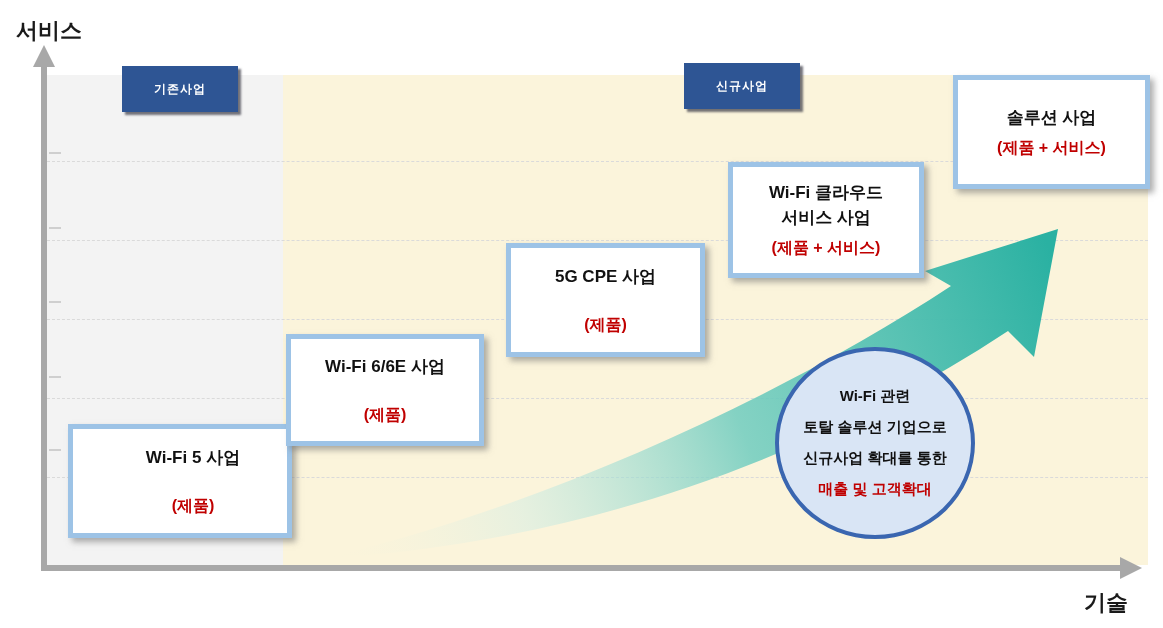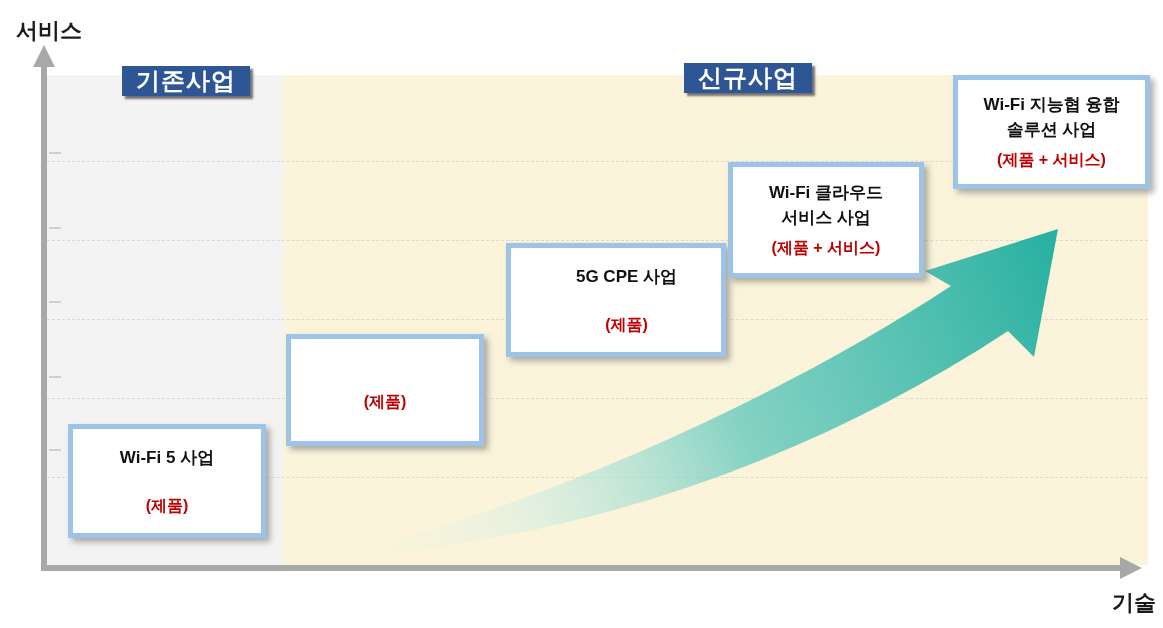--- a/index.html
+++ b/index.html
@@ -2,21 +2,21 @@
 <html style="--navy: #2E5594; --box_border: #9DC3E6; --red: #C00000; --cream: #FBF4DB; --gray_region: #F3F3F3; --axis_gray: #A8A8A8; --grid: #DADADA; --circle_fill: #D9E5F5; --circle_border: #3A66B0; --teal: #2AB1A2;"><head>
 <meta charset="utf-8">
 <style>
   html,body{margin:0;padding:0;background:#ffffff;}
   body{font-family:"Liberation Sans","DejaVu Sans",sans-serif;}
   .stage{position:relative;width:1163px;height:628px;background:#fff;overflow:hidden;}
 
   
   .axis-label{position:absolute;font-size:22px;font-weight:bold;color:#1a1a1a;}
   .y-axis-label{left:16px;top:16px;}
-  .x-axis-label{left:1084px;top:588px;margin-left:28px;}
+  .x-axis-label{left:1084px;top:588px;}
 
   
   .y-axis{position:absolute;left:41px;top:64px;width:6px;height:506px;background:var(--axis_gray);}
   .y-axis-head{position:absolute;left:33px;top:45px;width:0;height:0;
     border-left:11px solid transparent;border-right:11px solid transparent;
     border-bottom:22px solid var(--axis_gray);}
   .x-axis{position:absolute;left:41px;top:565px;width:1082px;height:6px;background:var(--axis_gray);}
   .x-axis-head{position:absolute;left:1120px;top:557px;width:0;height:0;
     border-top:11px solid transparent;border-bottom:11px solid transparent;
     border-left:22px solid var(--axis_gray);}
@@ -24,36 +24,36 @@
   
   .region{position:absolute;top:75px;height:490px;}
   .region-existing{left:47px;width:236px;background:var(--gray_region);}
   .region-new{left:283px;width:865px;background:var(--cream);}
 
   
   .gridline{position:absolute;left:47px;width:1101px;height:0;border-top:1px dashed var(--grid);}
   .tick{position:absolute;left:49px;width:12px;height:2px;background:#cfcfcf;}
 
   
-  .badge{position:absolute;height:30px;padding:0 14px;display:flex;align-items:center;justify-content:center;
-    background:var(--navy);color:#fff;font-size:24px;font-weight:bold;letter-spacing:1px;
+  .badge{position:absolute;height:30px;padding:8px 14px;display:flex;align-items:center;justify-content:center;
+    background:var(--navy);color:#fff;font-size:12px;font-weight:bold;letter-spacing:1px;
     box-shadow:3px 3px 2px rgba(70,70,80,.75);}
   .badge-existing{left:122px;top:66px;min-width:88px;}
   .badge-new{left:684px;top:63px;min-width:88px;}
 
   
   .step-box{position:absolute;background:#fff;border:5px solid var(--box_border);
     box-shadow:4px 4px 6px rgba(110,110,110,.55);
     display:flex;flex-direction:column;align-items:center;justify-content:center;text-align:center;}
   .step-title{font-size:17px;font-weight:bold;color:#111;line-height:25px;}
   .step-sub{font-size:16px;font-weight:bold;color:var(--red);line-height:24px;margin-top:24px;}
   .step-sub.tight{margin-top:6px;}
-  .box-1{left:68px;top:424px;width:188px;height:104px;}
+  .box-1{left:68px;top:424px;width:188px;height:104px;padding-left:26px;}
   .box-2{left:286px;top:334px;width:188px;height:102px;}
-  .box-3{left:506px;top:243px;width:189px;height:104px;padding-left:21px;}
+  .box-3{left:506px;top:243px;width:189px;height:104px;}
   .box-4{left:728px;top:162px;width:186px;height:106px;text-align:center;}
   .box-5{left:953px;top:75px;width:187px;height:104px;}
 
   
   .arrow-layer{position:absolute;left:0;top:0;width:1163px;height:628px;pointer-events:none;}
 
   
   .goal-circle{position:absolute;left:775px;top:347px;width:192px;height:184px;border-radius:50%;
     background:var(--circle_fill);border:4px solid var(--circle_border);
     display:flex;flex-direction:column;align-items:center;justify-content:center;text-align:center;gap:12px;}
@@ -106,31 +106,37 @@
   <div class="axis-label x-axis-label">기술</div>
 
   <div class="badge badge-existing">기존사업</div>
   <div class="badge badge-new">신규사업</div>
 
   <div class="step-box box-1">
     <div class="step-title">Wi-Fi 5 사업</div>
     <div class="step-sub">(제품)</div>
   </div>
   <div class="step-box box-2">
+    <div class="step-title">Wi-Fi 6/6E 사업</div>
     <div class="step-sub">(제품)</div>
   </div>
   <div class="step-box box-3">
     <div class="step-title">5G CPE 사업</div>
     <div class="step-sub">(제품)</div>
   </div>
   <div class="step-box box-4">
     <div class="step-title">Wi-Fi 클라우드</div>
     <div class="step-title">서비스 사업</div>
     <div class="step-sub tight">(제품 + 서비스)</div>
   </div>
   <div class="step-box box-5">
-    <div class="step-title">Wi-Fi 지능협 융합</div>
     <div class="step-title">솔루션 사업</div>
     <div class="step-sub tight">(제품 + 서비스)</div>
   </div>
 
+  <div class="goal-circle">
+    <div class="goal-line">Wi-Fi 관련</div>
+    <div class="goal-line">토탈 솔루션 기업으로</div>
+    <div class="goal-line">신규사업 확대를 통한</div>
+    <div class="goal-line red">매출 및 고객확대</div>
+  </div>
 
 </div>
 
 </body></html>

